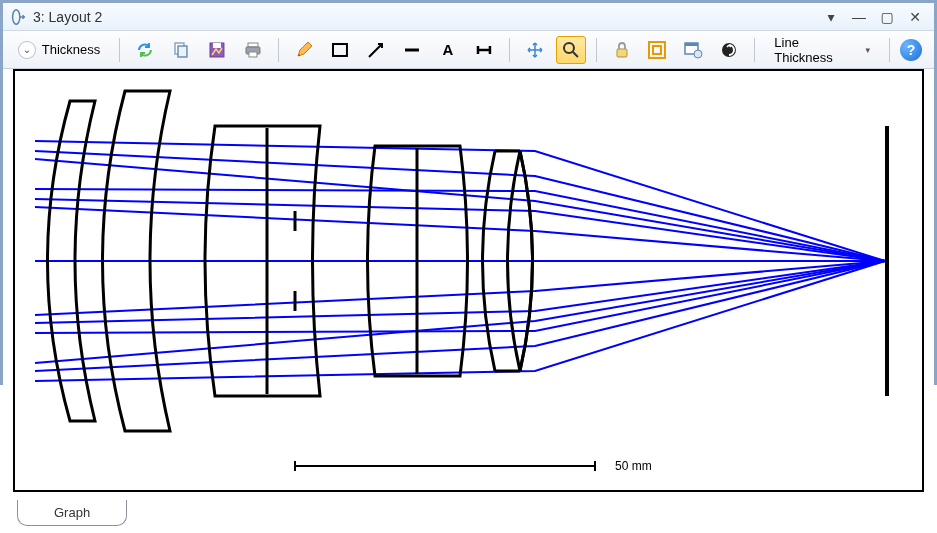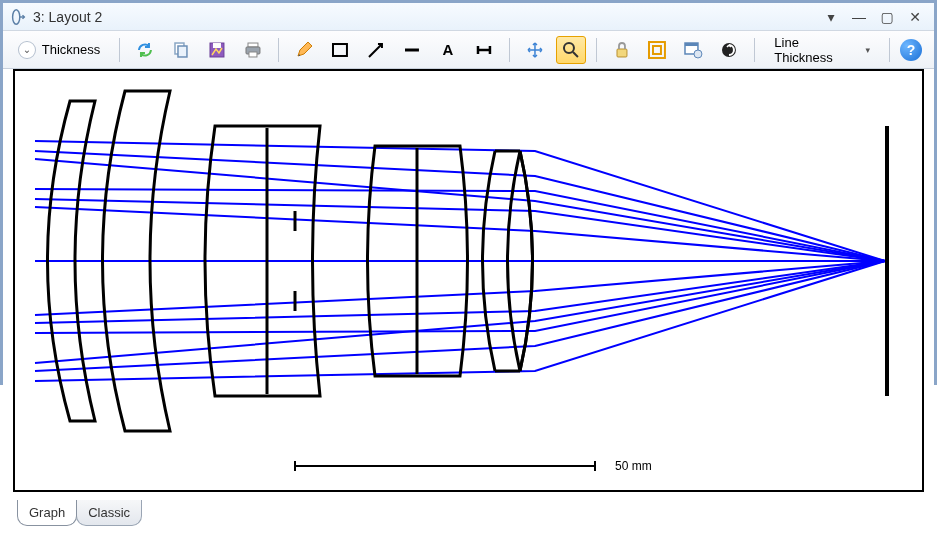--- a/index.html
+++ b/index.html
@@ -148,21 +148,21 @@
   
   .tabs {
     position: absolute;
     bottom: 4px;
     left: 14px;
     display: flex;
     align-items: flex-end;
   }
   .tab {
     height: 26px;
-    padding: 0 11px;
+    padding: 0 36px;
     border: 1px solid #9aa5b4;
     border-top: none;
     border-bottom-left-radius: 10px;
     border-bottom-right-radius: 10px;
     background: linear-gradient(#f6f7f9, #e3e7ed);
     display: flex;
     align-items: center;
     margin-right: -1px;
     cursor: pointer;
     color: #333;
@@ -395,19 +395,16 @@
         <line x1="580" y1="390" x2="580" y2="400"></line>
       </g>
       <text x="600" y="399" font-size="12" fill="#000">50 mm</text>
     </svg>
   </div>
 
   <div class="tabs">
     <div class="tab active">
       <span>Graph</span>
     </div>
-    <div class="tab">
-      <span>Classic</span>
-    </div>
   </div>
 
 </div>
 </div>
 
 </body></html>

